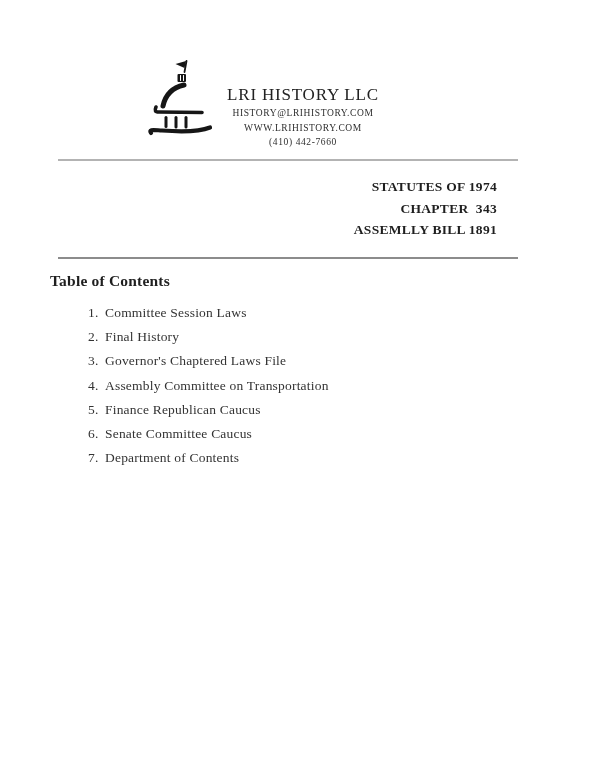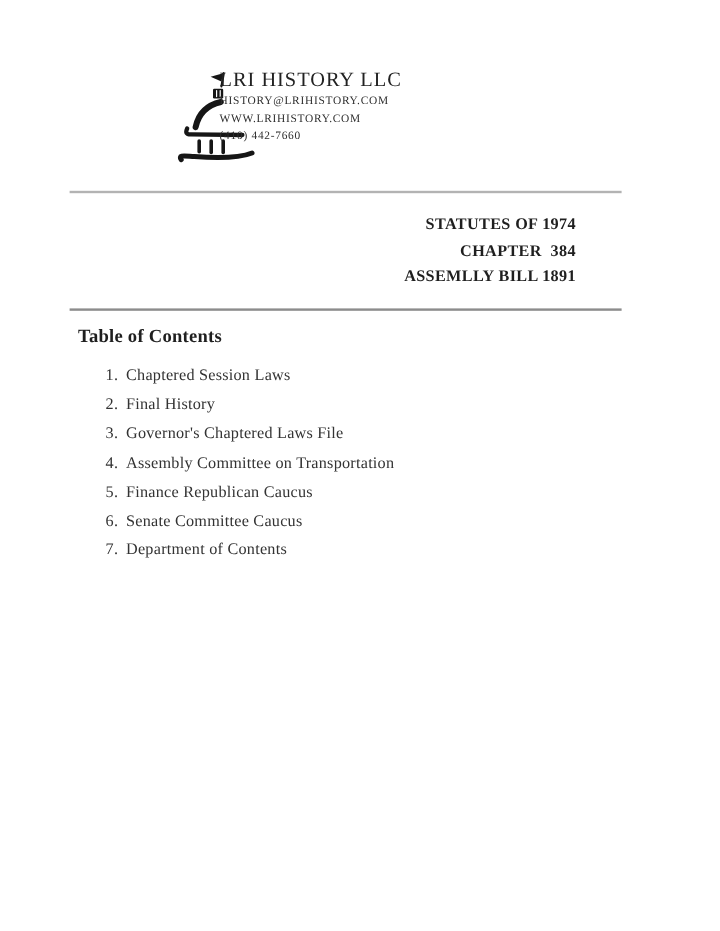--- a/index.html
+++ b/index.html
@@ -21,22 +21,23 @@
   .logo {
     position: absolute;
     left: 140px;
     top: 58px;
     width: 75px;
     height: 85px;
   }
   .letterhead-text {
     position: absolute;
     left: 183px;
-    top: 56px;
+    top: 84px;
     width: 240px;
+    text-align: center;
   }
   .company-name {
     font-size: 17px;
     letter-spacing: 0.8px;
     color: #222222;
     line-height: 22px;
     white-space: pre;
   }
   .contact-line {
     font-size: 9.5px;
@@ -52,37 +53,37 @@
     left: 58px;
     width: 460px;
     height: 2px;
   }
   .rule-1 { top: 159px; background: #b3b3b3; }
   .rule-2 { top: 257px; background: #8c8c8c; }
 
   
   .reference {
     position: absolute;
-    right: 120px;
+    right: 103px;
     top: 176px;
     text-align: right;
   }
   .reference .ref-line {
     font-weight: bold;
     font-size: 13.5px;
     line-height: 21.5px;
     letter-spacing: 0.3px;
     color: #1f1f1f;
     white-space: pre; 
   }
 
   
   .toc-title {
     position: absolute;
-    left: 65px;
+    left: 50px;
     top: 272px;
     font-weight: bold;
     font-size: 15.5px;
     color: #1f1f1f;
     letter-spacing: 0.2px;
   }
   .toc-list {
     position: absolute;
     left: 88px;
     top: 301px;
@@ -132,32 +133,32 @@
     <div class="company-name">LRI HISTORY LLC</div>
     <div class="contact-line">HISTORY@LRIHISTORY.COM</div>
     <div class="contact-line">WWW.LRIHISTORY.COM</div>
     <div class="contact-line">(410) 442-7660</div>
   </div>
 
   <div class="rule rule-1"></div>
 
   <div class="reference">
     <div class="ref-line">STATUTES OF 1974</div>
-    <div class="ref-line">CHAPTER  384</div>
+    <div class="ref-line">CHAPTER  343</div>
     <div class="ref-line">ASSEMLLY BILL 1891</div>
   </div>
 
   <div class="rule rule-2"></div>
 
   <div class="toc-title">Table of Contents</div>
 
   <div class="toc-list">
     <div class="toc-item">
       <span class="toc-num">1.</span>
-      <span class="toc-label">Chaptered Session Laws</span>
+      <span class="toc-label">Committee Session Laws</span>
     </div>
     <div class="toc-item">
       <span class="toc-num">2.</span>
       <span class="toc-label">Final History</span>
     </div>
     <div class="toc-item">
       <span class="toc-num">3.</span>
       <span class="toc-label">Governor's Chaptered Laws File</span>
     </div>
     <div class="toc-item">

